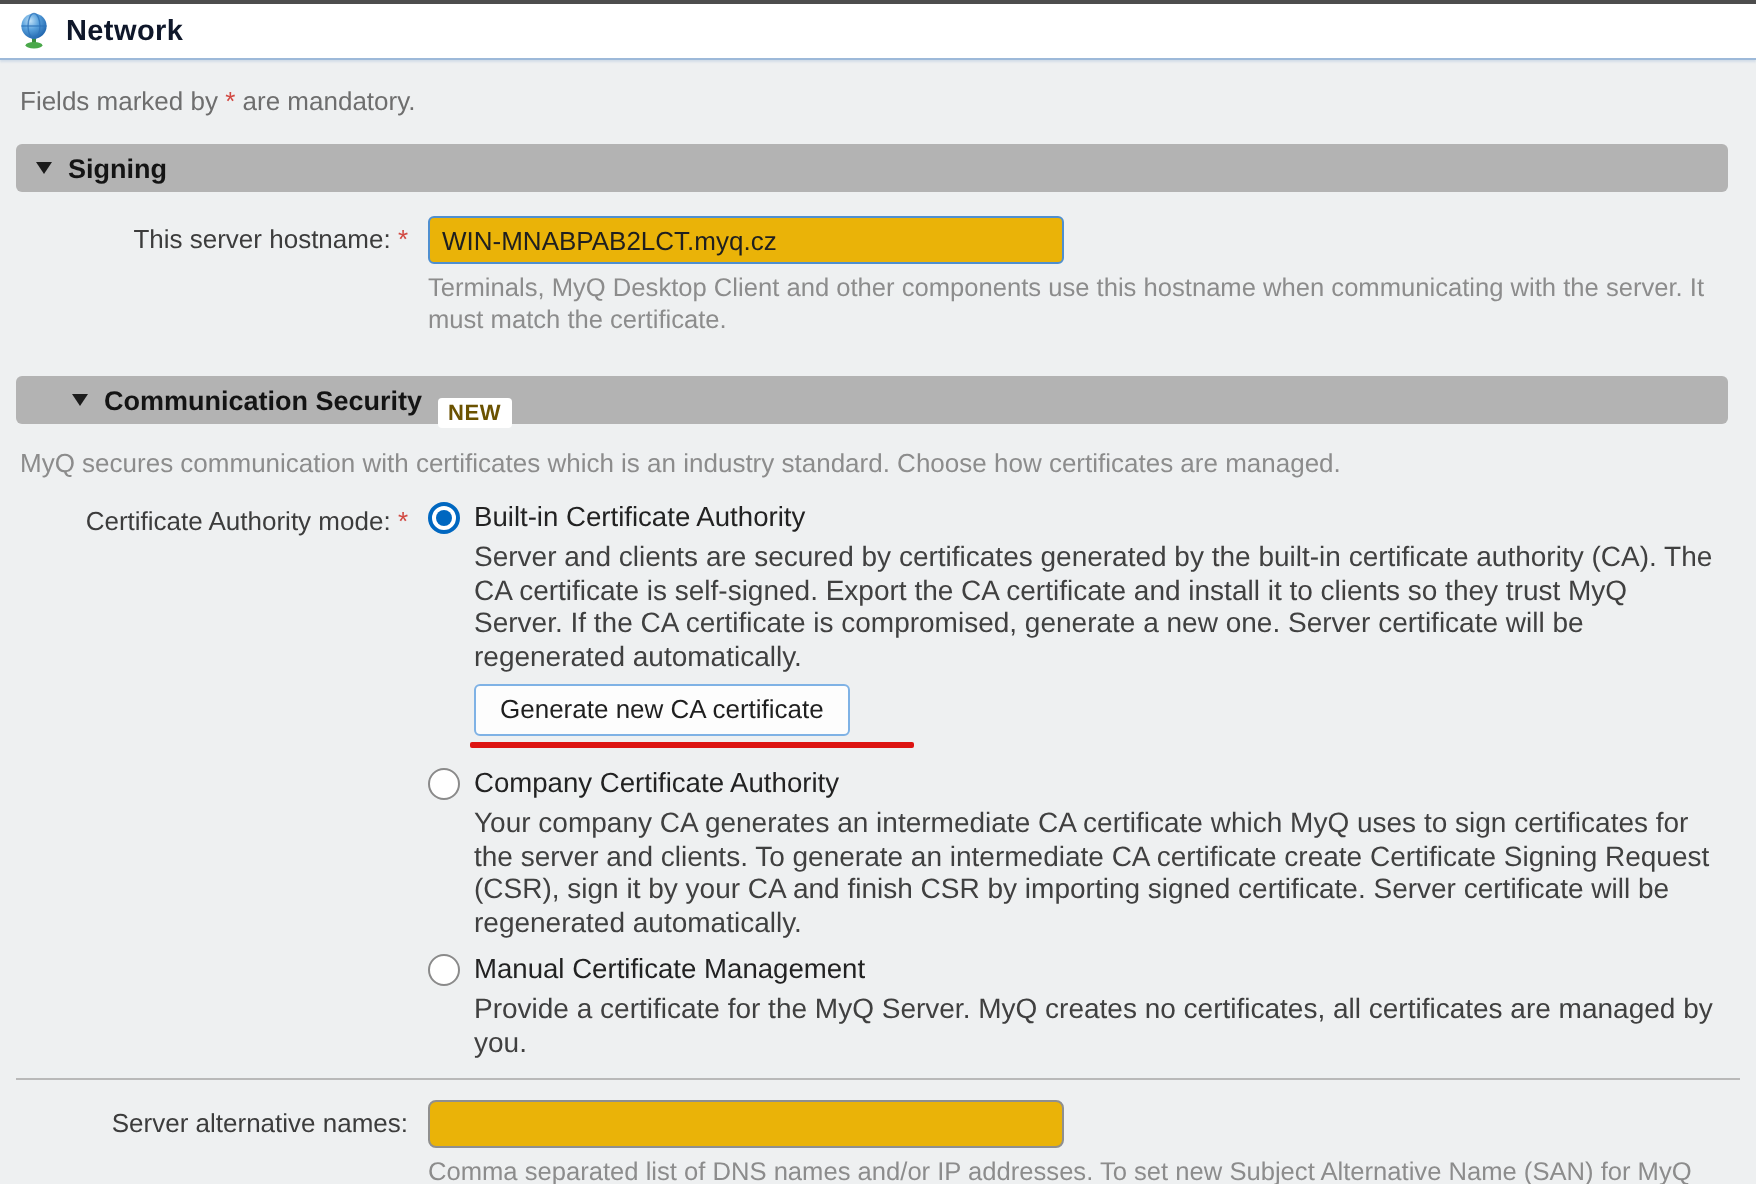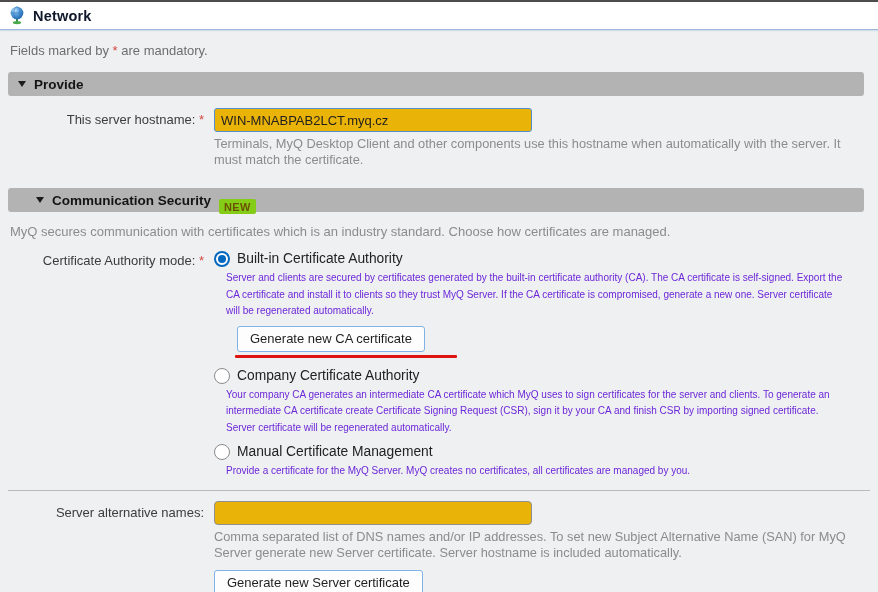--- a/index.html
+++ b/index.html
@@ -34,21 +34,21 @@
     margin:14px 14px 0 8px; height:24px; background:#b3b3b3;
     border-radius:3px; display:flex; align-items:center; padding-left:10px;
   }
   .tri {
     width:0; height:0; border-left:4.5px solid transparent;
     border-right:4.5px solid transparent; border-top:6px solid #1c1c1c;
     margin-right:8px;
   }
   .section-title { font-size:13.5px; font-weight:bold; color:#141414; }
   .badge-new {
-    margin-left:8px; background:#84cc16; color:#6b5200;
+    margin-left:8px; background:#ffffff; color:#6b5200;
     font-size:11px; font-weight:bold; padding:2px 5px 1px; border-radius:2px;
     letter-spacing:.3px;
     margin-top:12px;
   }
 
   
   .form-row { display:flex; align-items:flex-start; }
   .form-label {
     width:214px; flex-shrink:0; text-align:right; padding-right:10px;
     font-size:13px; color:#3c3c3c; padding-top:4px; line-height:16px;padding-left:21px;
@@ -81,22 +81,22 @@
     border:1px solid #8a8a8a; position:relative;
   }
   .radio-circle.checked { border:2px solid #0067c0; }
   .radio-circle.checked::after {
     content:""; position:absolute; left:50%; top:50%;
     width:8px; height:8px; border-radius:50%; background:#0067c0;
     transform:translate(-50%,-50%);
   }
   .radio-label { font-size:13.8px; color:#222; line-height:20px; }
   .radio-desc {
-    font-size:10px; color:#6d28d9; line-height:16.5px;
-    margin-left:12px; max-width:622px; margin-top:1px;
+    font-size:14px; color:#404040; line-height:16.5px;
+    margin-left:23px; max-width:622px; margin-top:1px;
   }
 
   
   .btn {
     display:inline-block; background:#fdfdfd; border:1px solid #7fb2e5;
     border-radius:3px; font-family:"Liberation Sans", sans-serif;
     font-size:13px; color:#1f1f1f; padding:4px 12px; cursor:pointer;
     line-height:16px;
   }
   .btn-row { margin:6px 0 0 23px; display:flex; gap:6px; }
@@ -134,31 +134,31 @@
     </span>
     <span class="app-title">Network</span>
   </div>
 
   <div class="note">
     <span>Fields marked by </span><span class="star">*</span><span> are mandatory.</span>
   </div>
 
   <div class="section-bar">
     <span class="tri"></span>
-    <span class="section-title">Provide</span>
+    <span class="section-title">Signing</span>
   </div>
 
   <div class="form-row mt12">
     <div class="form-label">
       <span>This server hostname:</span>
       <span class="star">*</span>
     </div>
     <div>
       <input class="text-input spellcheck-error" type="text" value="WIN-MNABPAB2LCT.myq.cz" style="">
-      <div class="help-text">Terminals, MyQ Desktop Client and other components use this hostname when automatically with the server. It must match the certificate.</div>
+      <div class="help-text">Terminals, MyQ Desktop Client and other components use this hostname when communicating with the server. It must match the certificate.</div>
     </div>
   </div>
 
   <div class="section-bar mt20">
     <span class="tri"></span>
     <span class="section-title">Communication Security</span>
     <span class="badge-new">NEW</span>
   </div>
 
   <div class="intro-text">MyQ secures communication with certificates which is an industry standard. Choose how certificates are managed.</div>

